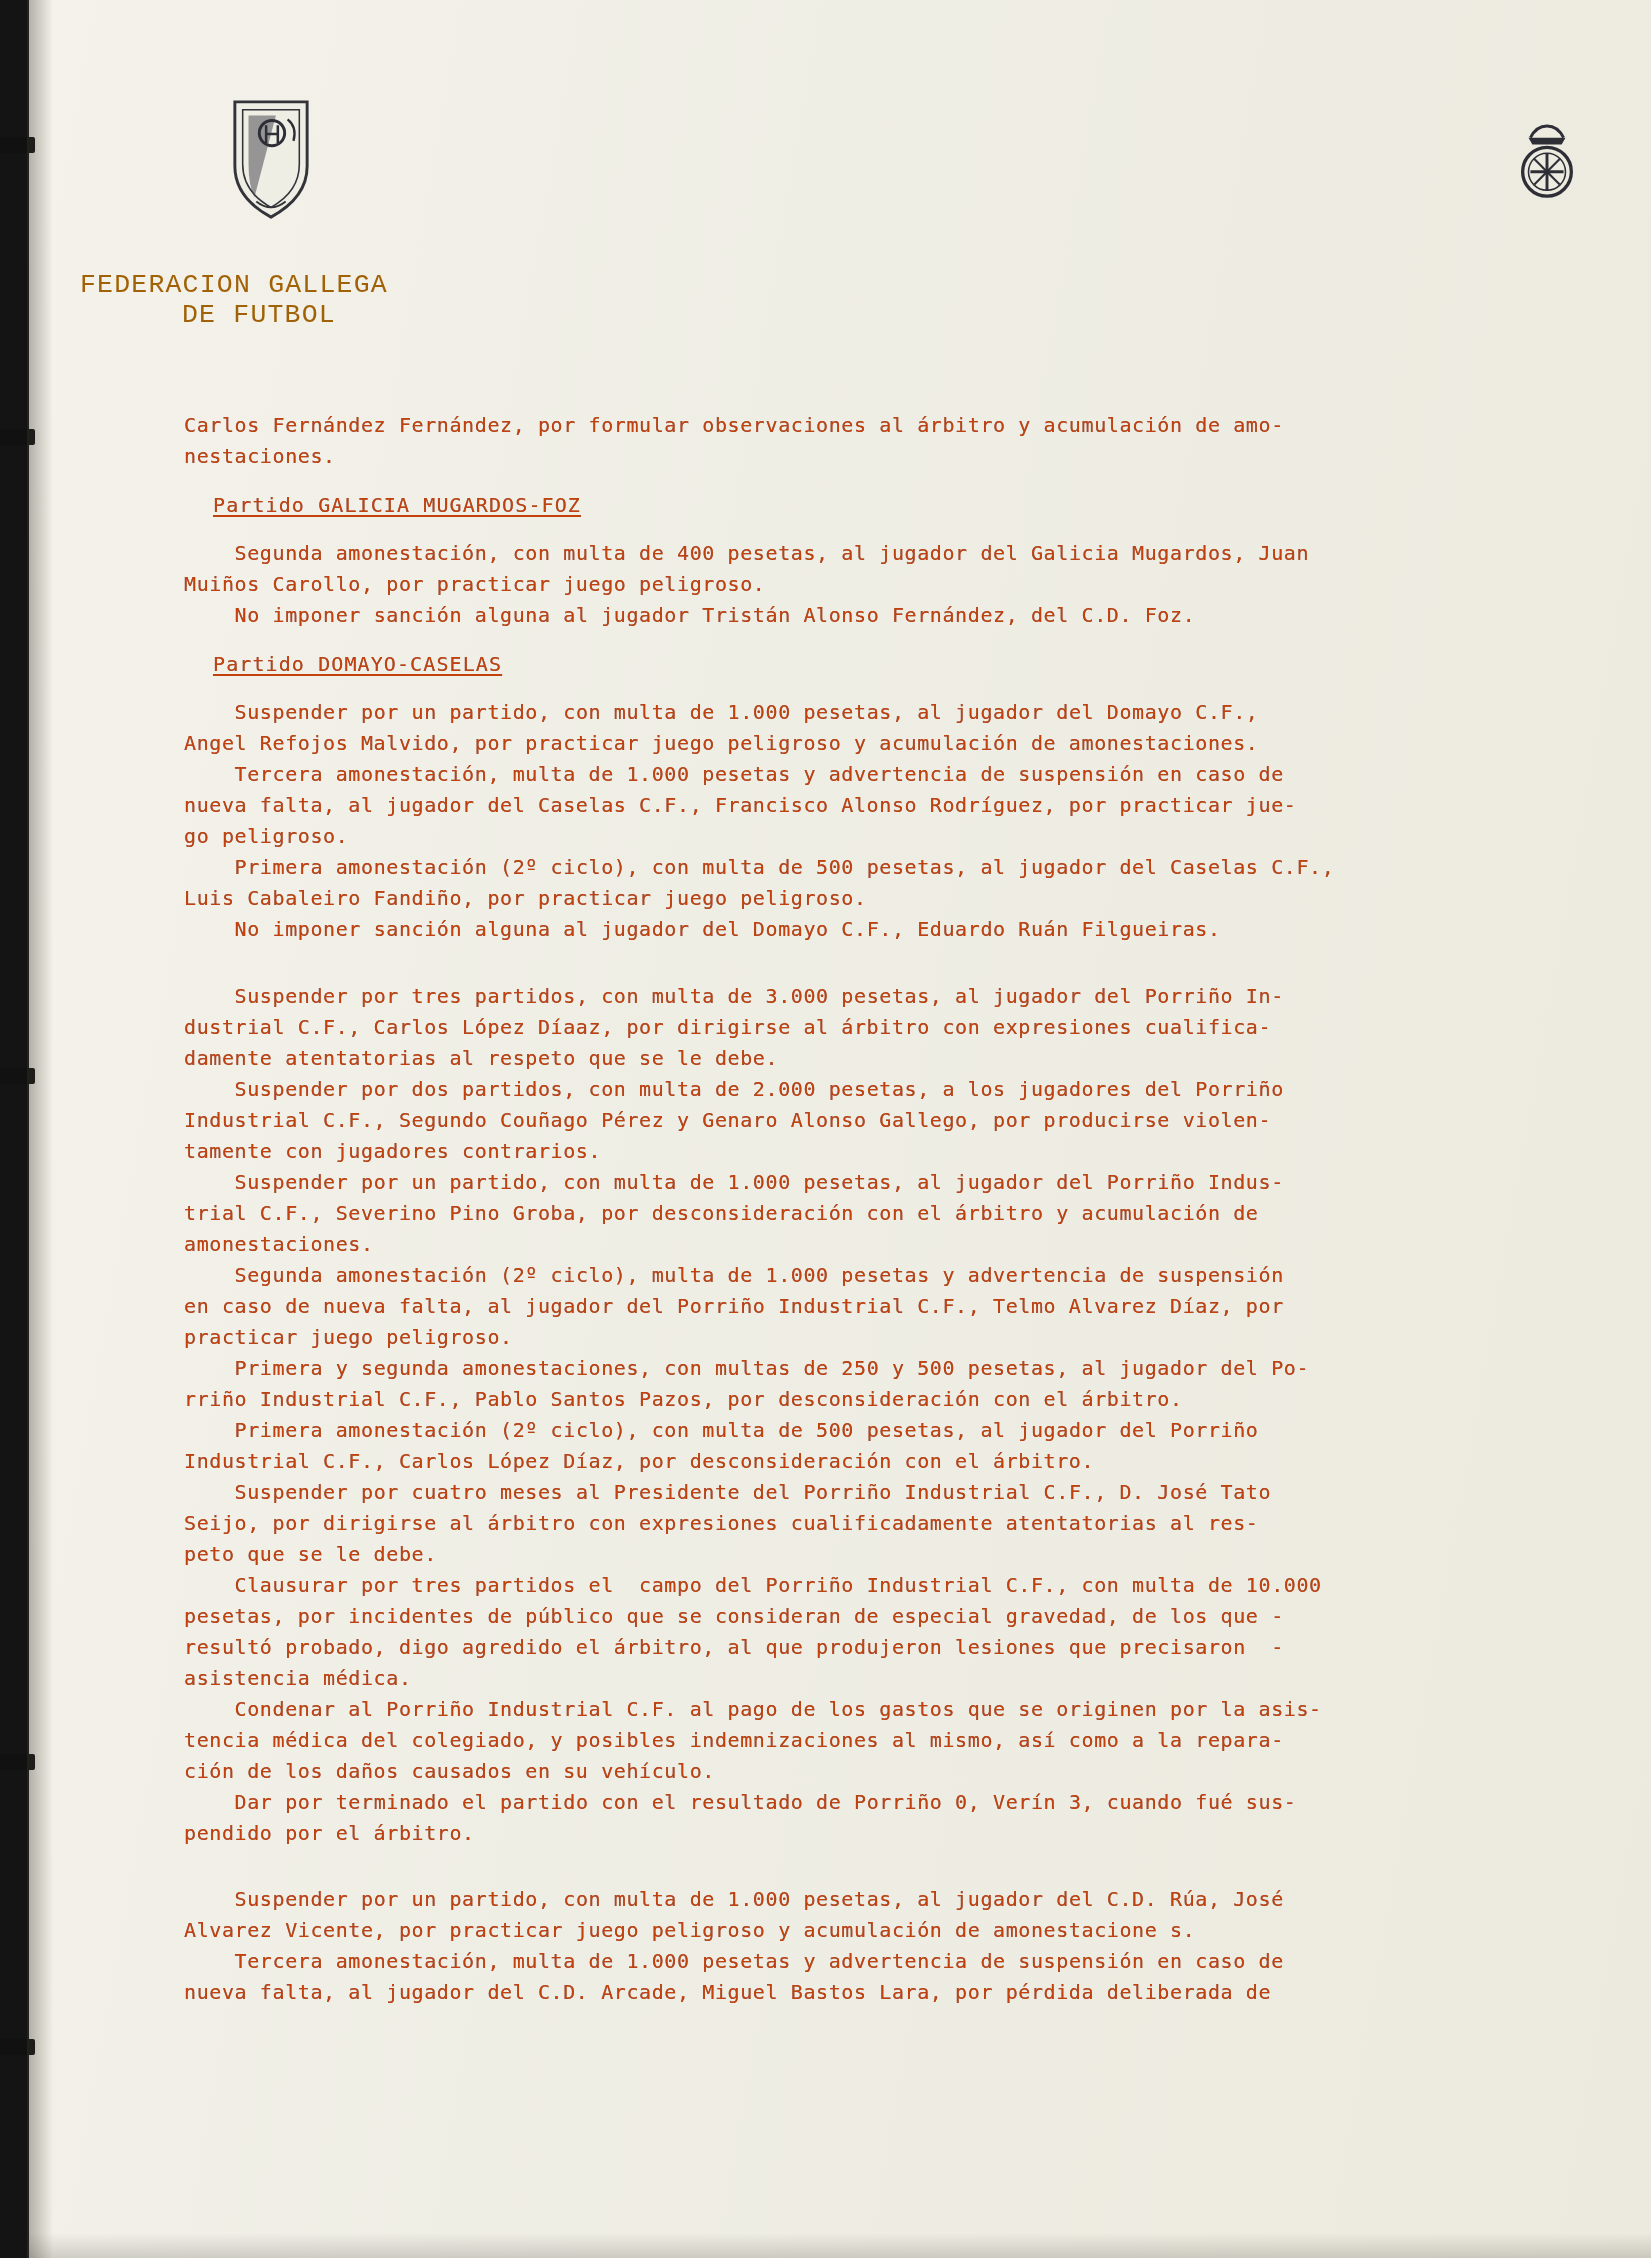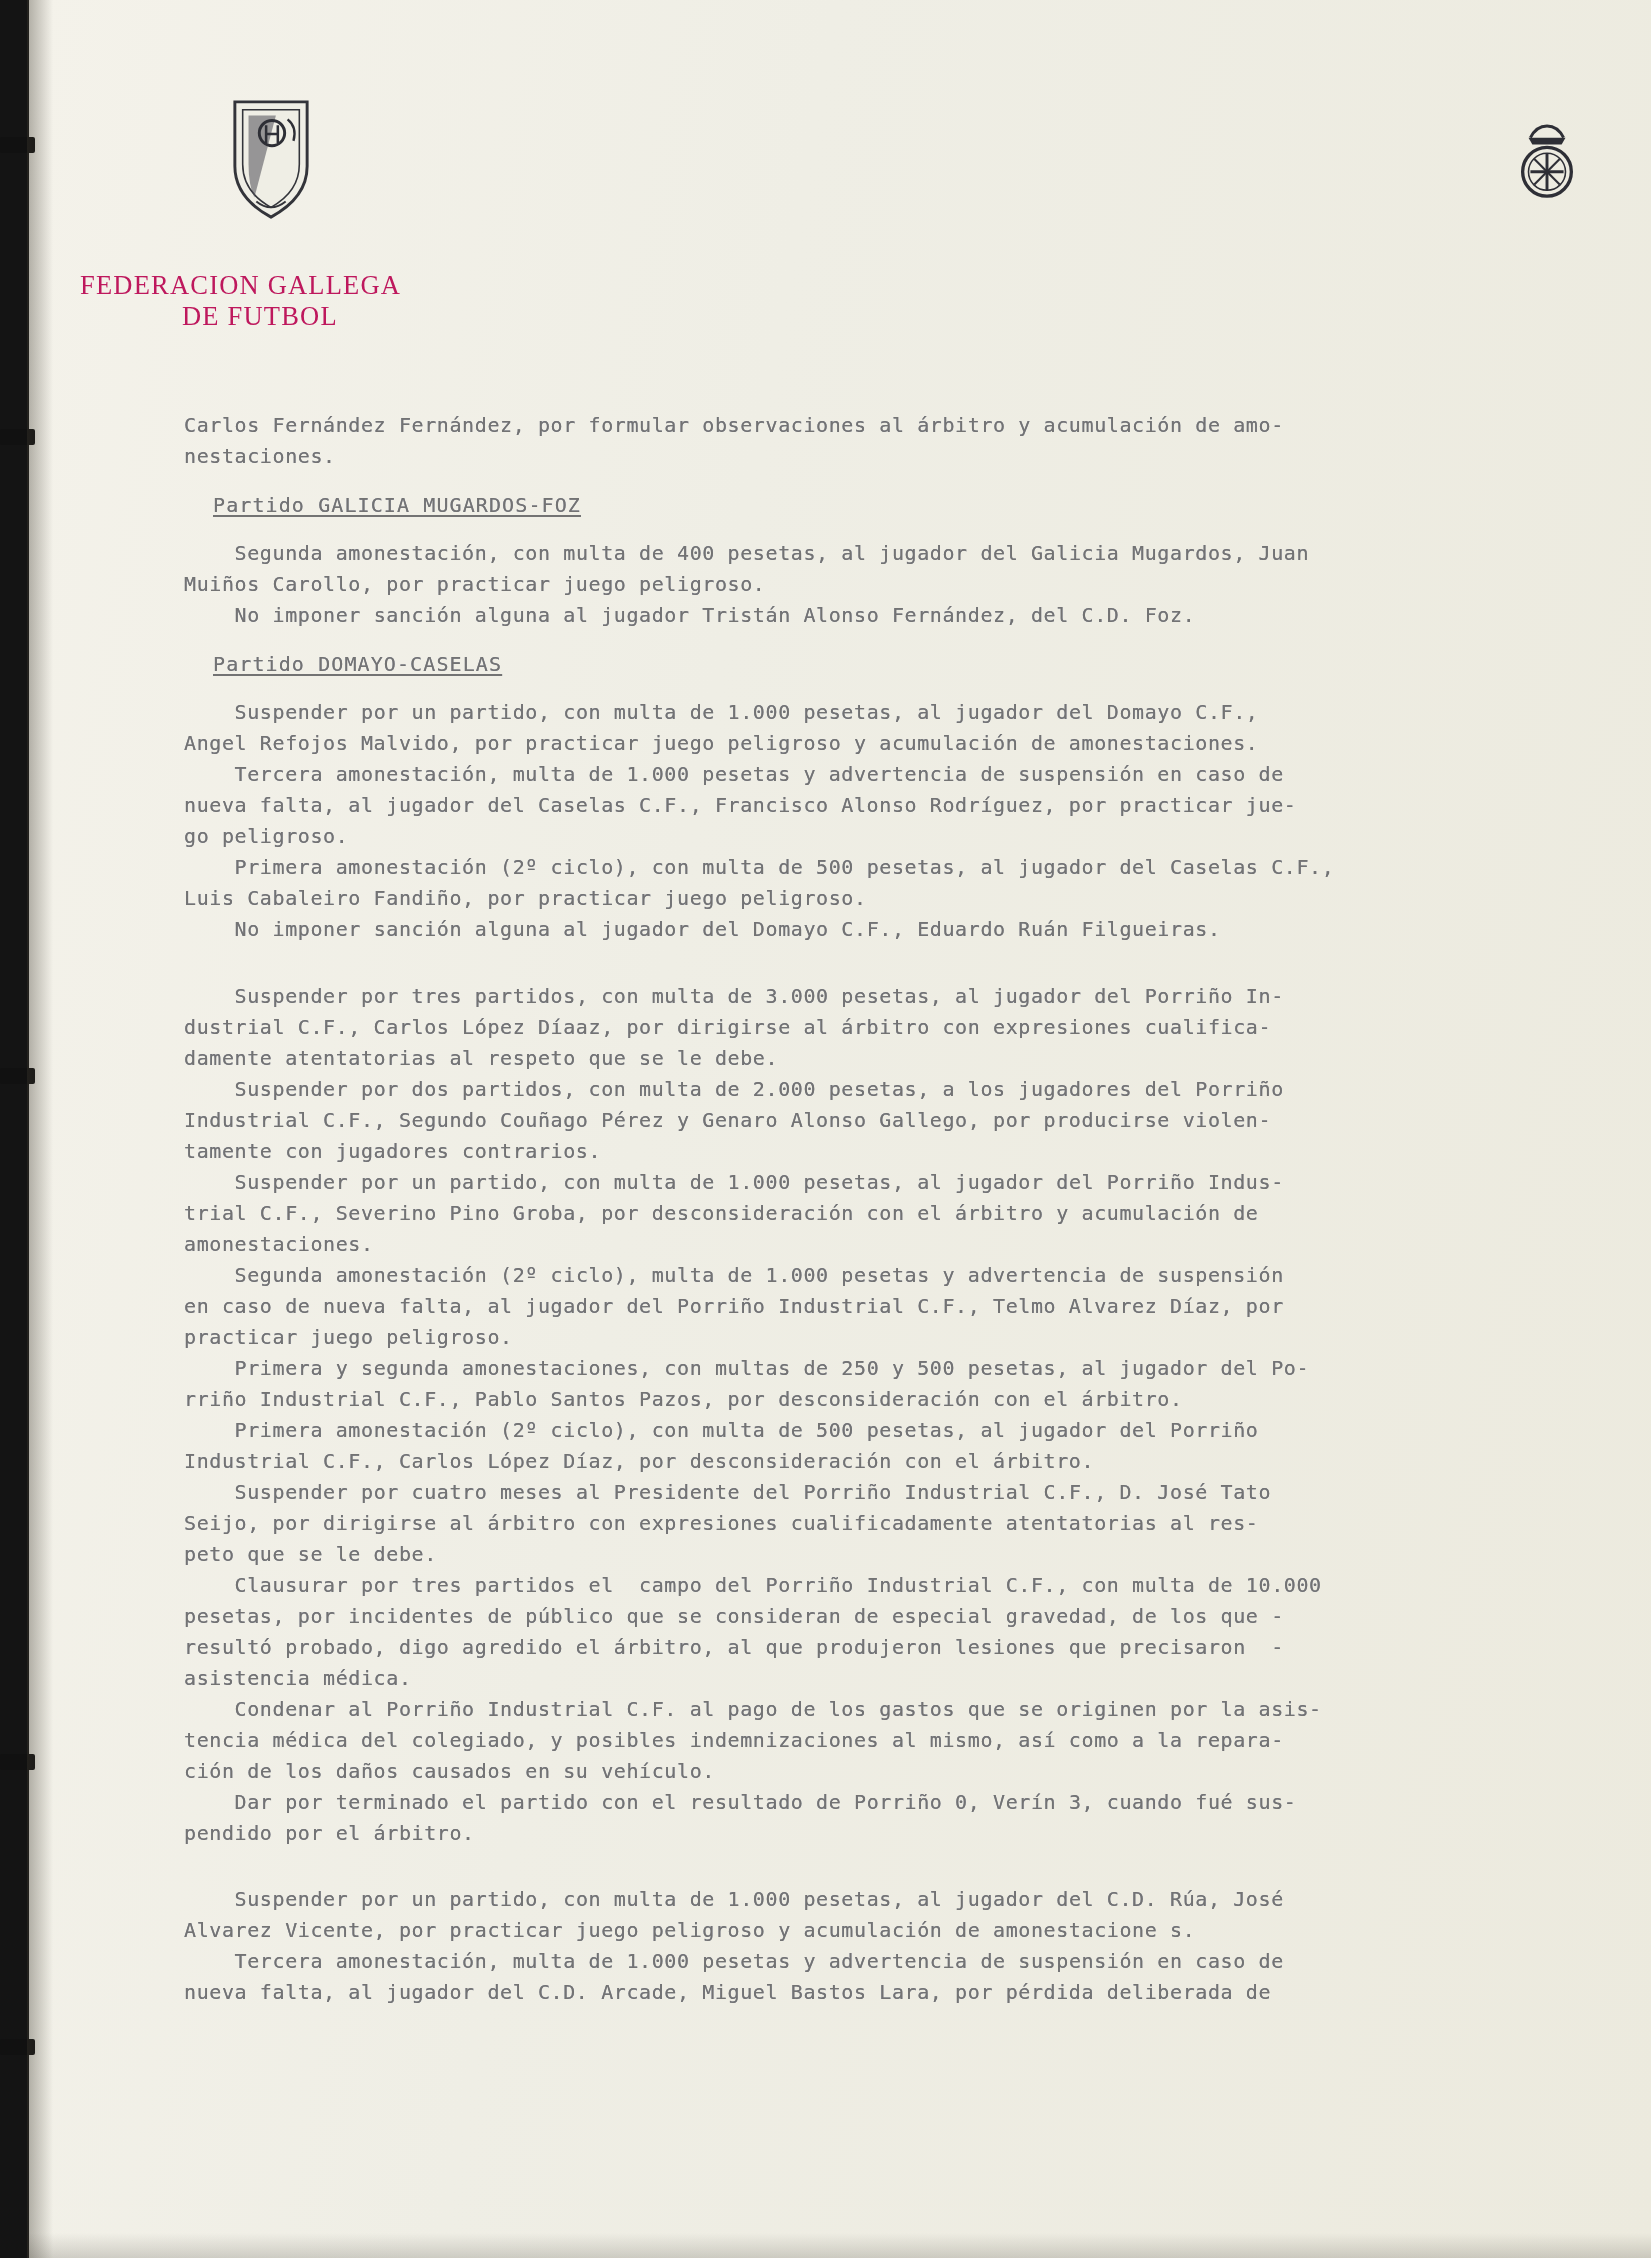--- a/index.html
+++ b/index.html
@@ -64,22 +64,22 @@
   }
   #crest-right {
     position: absolute;
     left: 1509px; top: 120px;
     width: 76px; height: 86px;
   }
   #fed-name {
     position: absolute;
     left: 80px; top: 270px;
     width: 549px;
-    font-family: Liberation Serif, serif;
-    color: #be185d;
+    font-family: Liberation Mono, monospace;
+    color: #a16207;
     letter-spacing: 1.2px;
   }
   #fed-name .l1 {
     font-size: 26.5px;
     font-variant: small-caps;
     text-transform: none;
     padding-left: 0px;
   }
   #fed-name .l2 {
     font-size: 26.5px;
@@ -87,21 +87,21 @@
     padding-left: 102px;
     margin-top: 0;
   }
 
   
   #body-text {
     position: absolute;
     left: 184px;
     top: 410px;
     width: 1392px;
-    color: #737373;
+    color: #c2410c;
     font-size: 20px;
     line-height: 31px;
     letter-spacing: 0.6px;
     font-family: "DejaVu Sans Mono", monospace;
     text-shadow: 0 0 0.6px rgba(47,58,107,0.55);
   }
   .para {
     margin: 0 0 0 0;
     white-space: pre-wrap;
   }

